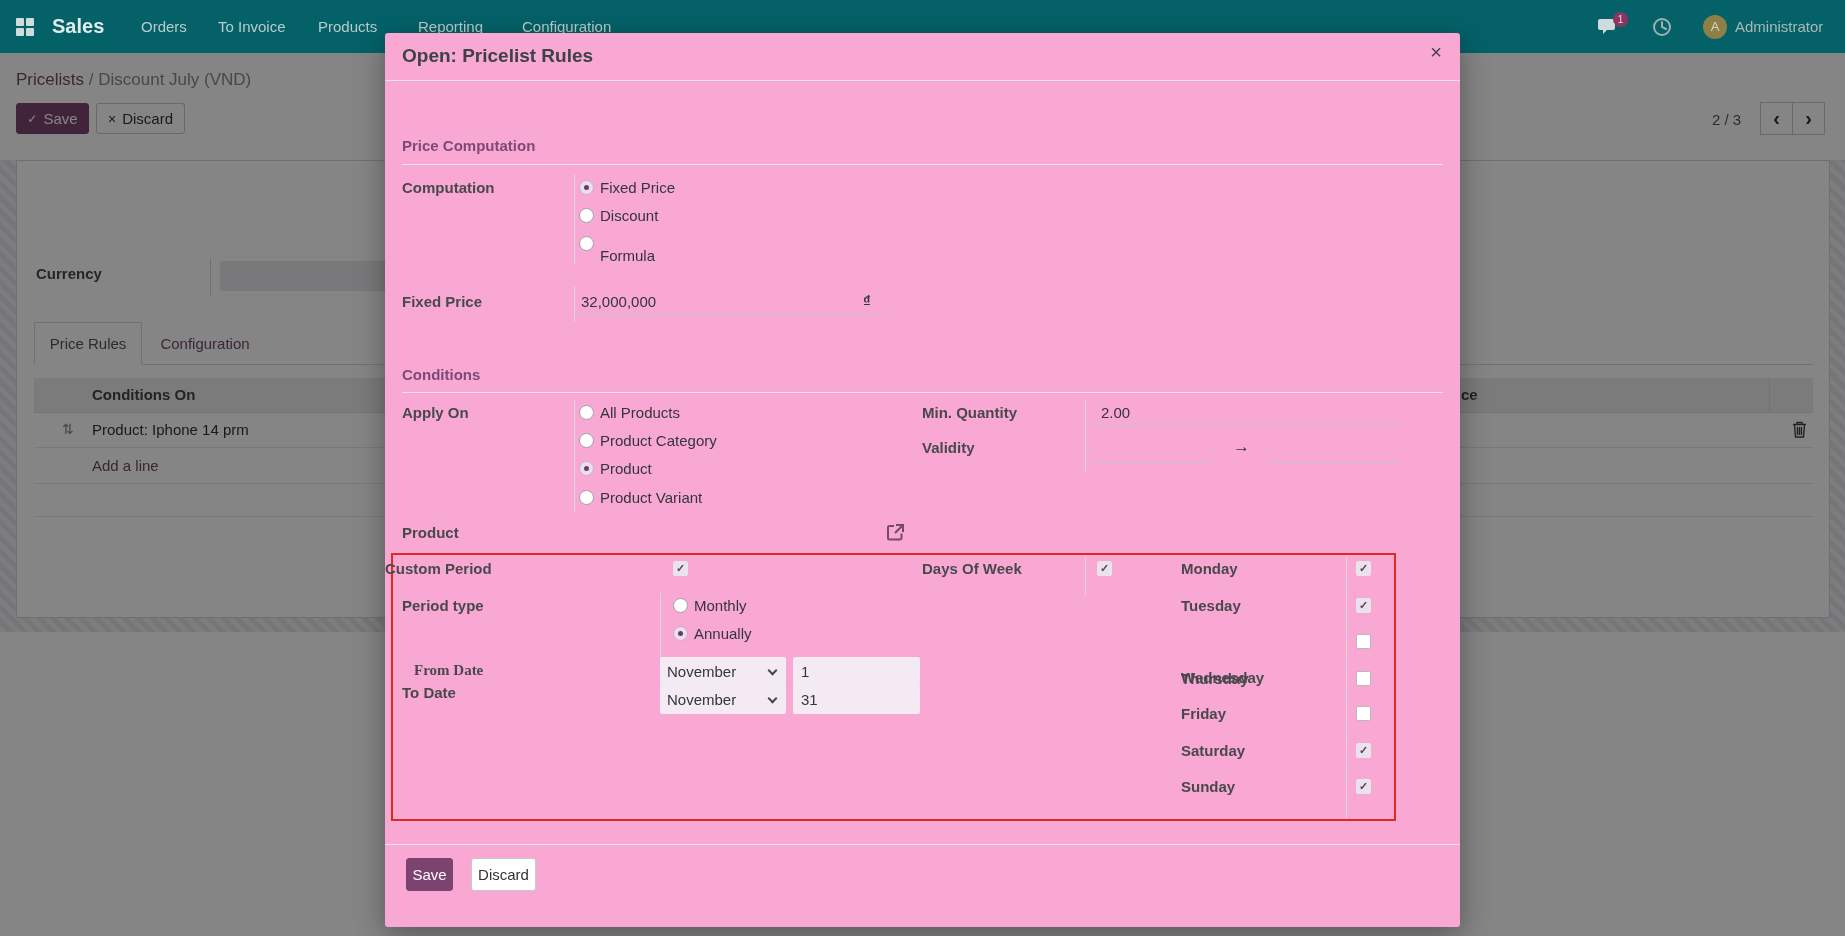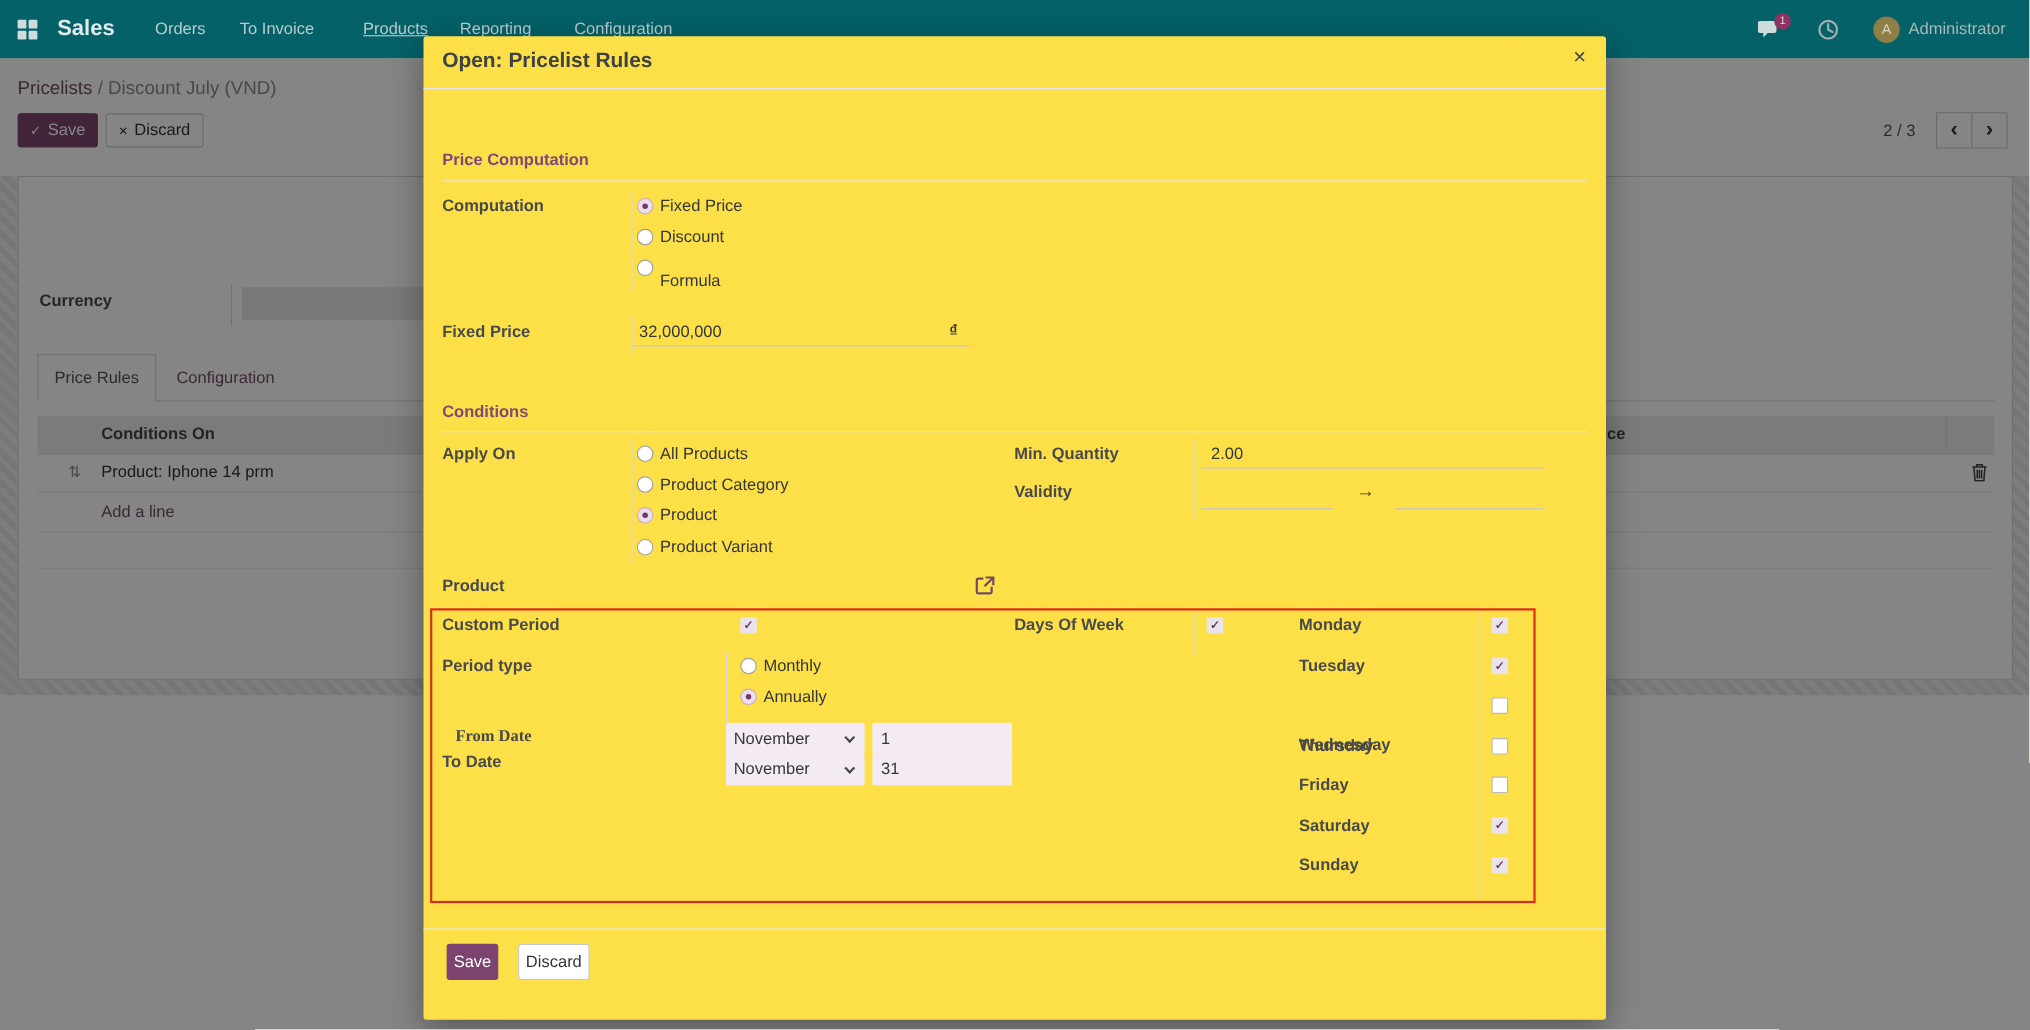--- a/index.html
+++ b/index.html
@@ -43,21 +43,21 @@
   .th { font-size:15px; font-weight:700; color:#444; }
   .trow-line { height:1px; background:#e9e9e9; }
   .tcell { font-size:15px; color:#333; }
   #drag-handle { color:#888; font-size:14px; cursor:grab; }
   #add-line { font-size:15px; }
 
   
   #overlay { left:0; top:53px; width:1845px; height:883px; background:rgba(0,0,0,0.48); z-index:20; }
 
   
-  #modal { left:385px; top:33px; width:1075px; height:894px; background:#fde047; border-radius:3px;
+  #modal { left:385px; top:33px; width:1075px; height:894px; background:#f9a8d4; border-radius:3px;
            box-shadow:0 8px 30px rgba(0,0,0,0.35); z-index:30; }
   #modal-title { left:17px; top:12px; font-size:19px; font-weight:700; color:#3d4247; }
   #modal-close { right:18px; top:8px; font-size:20px; color:#444; cursor:pointer; }
   .hline { position:absolute; height:1px; background:#e6e6e6; }
   .section-title { font-size:15px; font-weight:700; color:#7d4a77; }
   .opt-label { font-size:15px; color:#33363a; }
   .radio { width:15px; height:15px; border-radius:50%; border:1px solid #9f9fa3; background:#fff; display:inline-block; position:relative; cursor:pointer; }
   .radio.checked { background:#ecdeec; border-color:#c9adc8; }
   .radio.checked::after { content:""; position:absolute; left:4px; top:4px; width:5px; height:5px; border-radius:50%; background:#6d3a66; }
   .cb { width:15px; height:15px; border:1px solid #b9b9bd; border-radius:2px; background:#fff; display:flex; align-items:center; justify-content:center; cursor:pointer; }
@@ -81,21 +81,21 @@
       <div class="grid-icon">
           <span></span>
           <span></span>
           <span></span>
           <span></span>
         </div>
     </div>
     <div id="app-name" class="abs" style="left:52px;">Sales</div>
     <div class="nav-item abs" style="left:141px;">Orders</div>
     <div class="nav-item abs" style="left:218px;">To Invoice</div>
-    <div class="nav-item abs" style="left:330px;text-decoration:underline;">Products</div>
+    <div class="nav-item abs" style="left:318px;">Products</div>
     <div class="nav-item abs" style="left:418px;">Reporting</div>
     <div class="nav-item abs" style="left:522px;">Configuration</div>
 
     <div class="abs" style="left:1598px; top:17px;">
       <svg width="22" height="20" viewBox="0 0 22 20">
         <path d="M2 2 h13 a2 2 0 0 1 2 2 v7 a2 2 0 0 1 -2 2 h-6 l-4 4 v-4 h-3 a2 2 0 0 1 -2 -2 v-7 a2 2 0 0 1 2 -2 z" fill="#cfdcdc"></path>
       </svg>
     </div>
     <div id="badge" class="abs" style="left:1613px; top:12px;">1</div>
     <div class="abs" style="left:1652px; top:17px;">
@@ -224,21 +224,21 @@
     <div class="field-label abs" style="left:17px; top:491px;">Product</div>
     <div class="abs" style="left:501px; top:490px;">
       <svg width="19" height="19" viewBox="0 0 19 19">
         <path d="M8 3 H3.5 a1.5 1.5 0 0 0 -1.5 1.5 V15 a1.5 1.5 0 0 0 1.5 1.5 H14 a1.5 1.5 0 0 0 1.5 -1.5 V10.5" fill="none" stroke="#714B67" stroke-width="2"></path>
         <path d="M10 2 h7 v7 M17 2 L9 10" fill="none" stroke="#714B67" stroke-width="2"></path>
       </svg>
     </div>
 
     <div id="red-box" class="abs"></div>
 
-    <div class="field-label abs" style="left:17px; top:527px;">Custom Period</div>
+    <div class="field-label abs" style="left:0; top:527px;">Custom Period</div>
     <div class="abs" style="left:288px; top:528px;">
       <span class="cb checked">
           <span>✓</span>
         </span>
     </div>
 
     <div class="field-label abs" style="left:17px; top:564px;">Period type</div>
     <div class="vsep abs" style="left:275px; top:560px; height:90px;"></div>
     <div class="abs" style="left:288px; top:565px;"><span class="radio"></span></div>
     <div class="opt-label abs" style="left:309px; top:564px;">Monthly</div>

